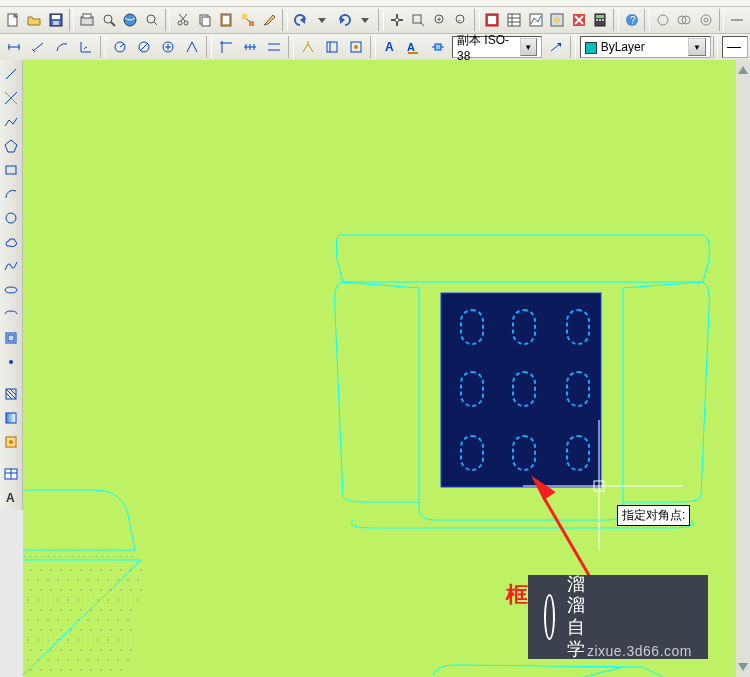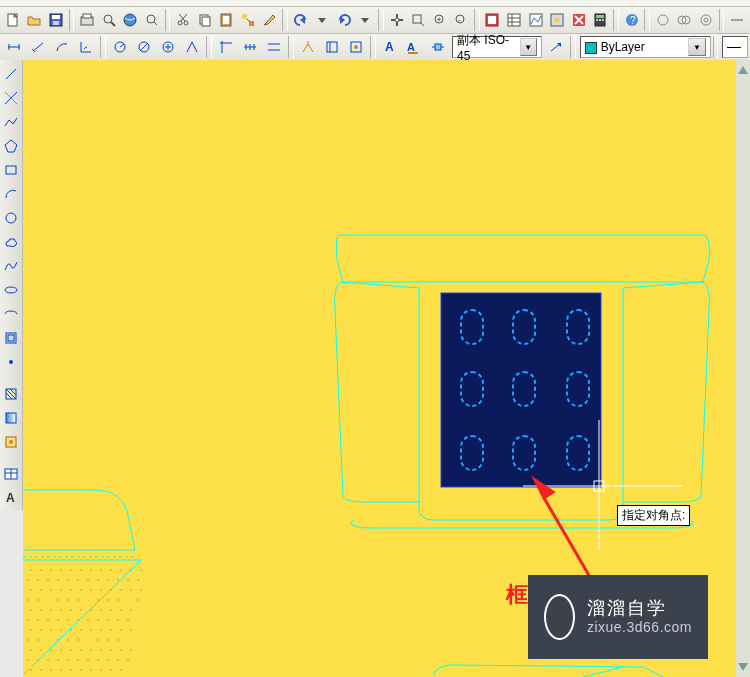--- a/index.html
+++ b/index.html
@@ -87,21 +87,21 @@
   }
   .vtb .tb-btn { width:20px; height:20px; margin:1px 0; }
   .vgap { height: 8px; }
   
   .canvas {
     position: absolute;
     left: 23px;
     top: 60px;
     width: 727px;
     height: 617px;
-    background: #fde047;
+    background: #bef264;
   }
   .canvas svg {
     position: absolute;
     left:0; top:0;
     width: 727px;
     height: 617px;
   }
   
   .tooltip-box {
     position: absolute;
@@ -123,21 +123,21 @@
     gap: 12px;
     padding: 10px 16px;
   }
   .wm-logo {
     width: 42px; height: 42px;
     border: 2px solid #fff;
     border-radius: 50%;
     display:flex;align-items:center;justify-content:center;
   }
   .wm-text {
-    display:flex;flex-direction:column;line-height:1.2;
+    display:flex;line-height:1.2;align-items:flex-end;
   }
   .wm-cn { font-size: 18px; letter-spacing: 2px; font-weight: 300;}
   .wm-en { font-size: 14px; letter-spacing: 0.5px; color:#c8ccd4;}
   
   .red-anno {
     position:absolute;
     color:#f52020;
     font-size:22px;
     font-weight:bold;
     font-family: "SimSun", serif;
@@ -838,21 +838,21 @@
                   <stop offset="1" stop-color="#fff"></stop>
                 </linearGradient>
               </defs>
               <line x1="2" y1="8" x2="14" y2="8" stroke="#04c"></line>
               <rect x="5" y="5" width="6" height="6" fill="#8cf" stroke="#04c"></rect>
             </svg>
           </span>
         </div>
       </div>
   <div class="dropdown" style="width:92px;margin-left:2px;">
-    <span>副本 ISO-45</span>
+    <span>副本 ISO-38</span>
     <span class="arrow">▼</span>
   </div>
   <div id="tbrow2-between" style="display:flex;align-items:center;margin-left:2px;">
         <div class="tb-btn">
           <span>
             <svg width="16" height="16" viewBox="0 0 16 16">
               <defs>
                 <linearGradient id="g1">
                   <stop offset="0" stop-color="#48c"></stop>
                   <stop offset="1" stop-color="#fff"></stop>

